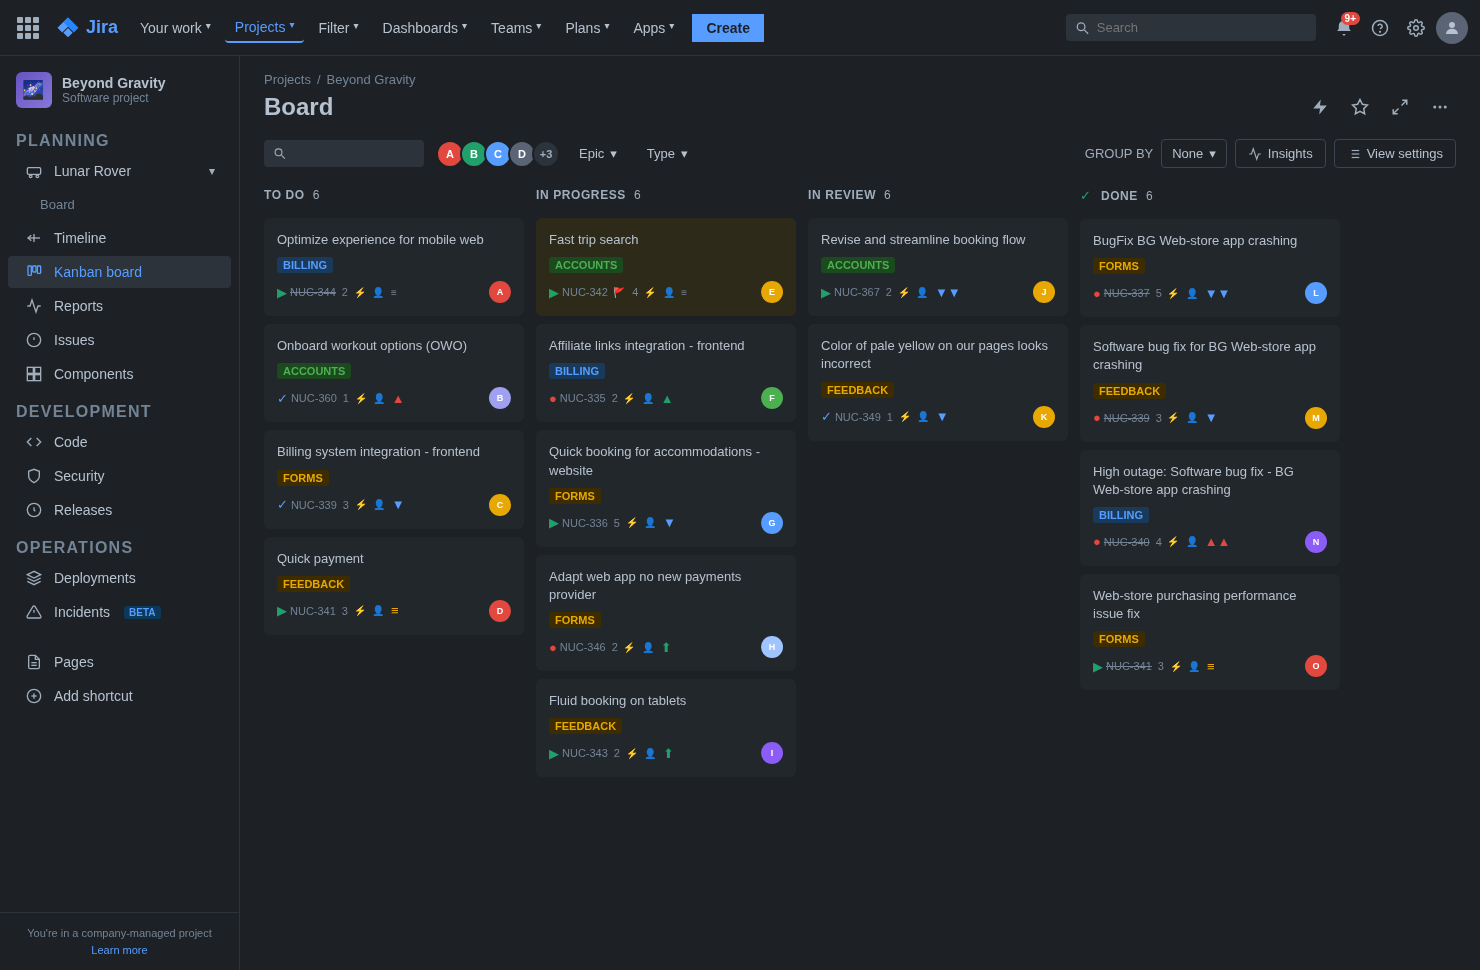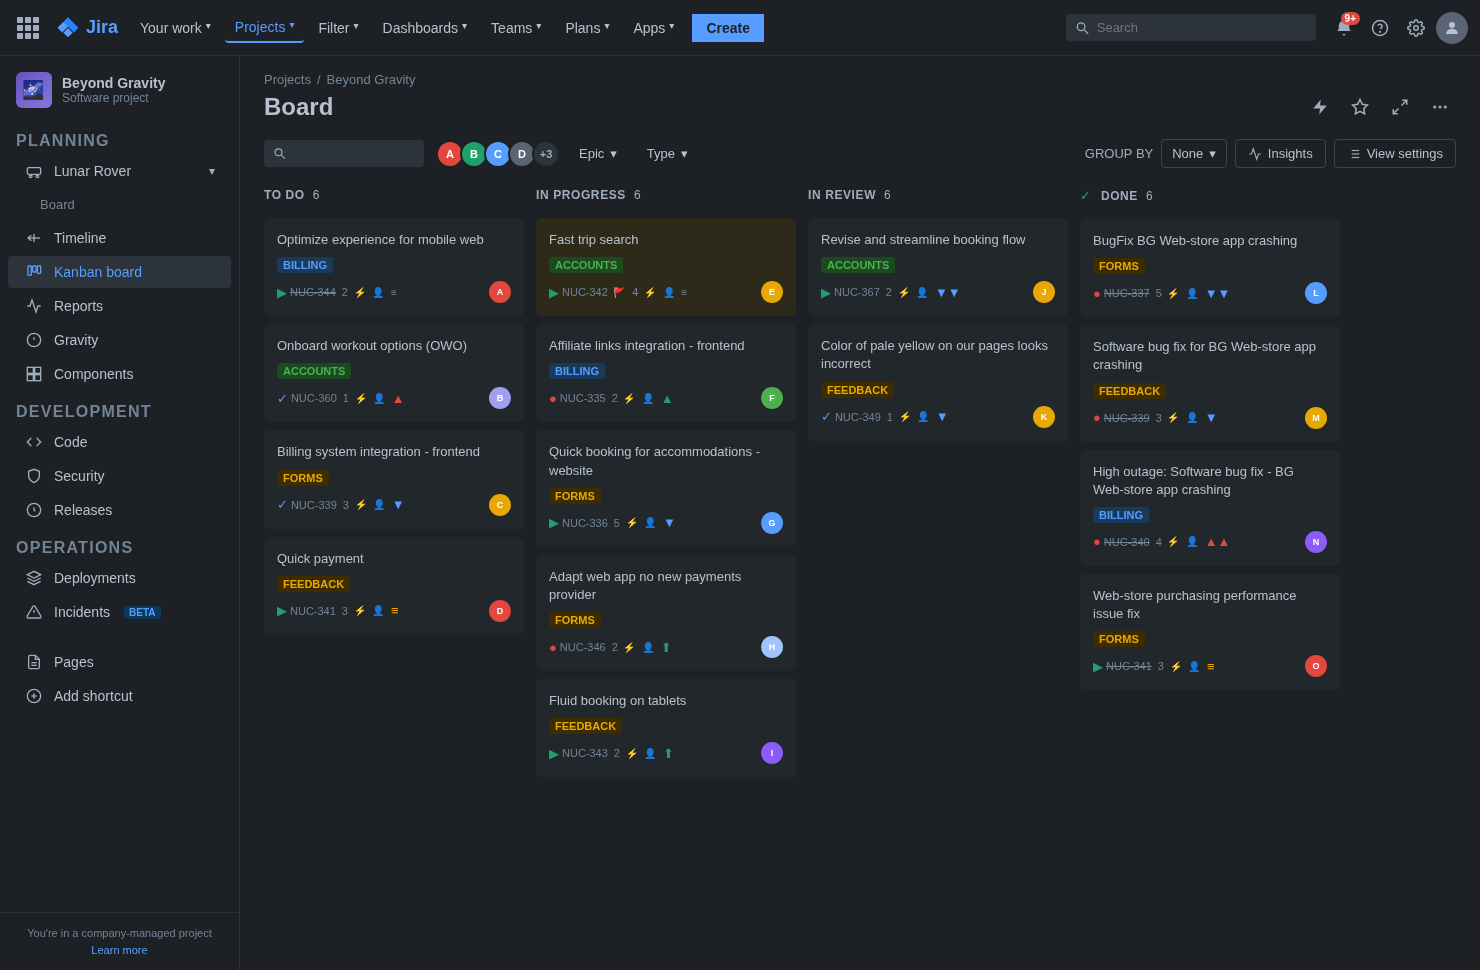--- a/index.html
+++ b/index.html
@@ -246,21 +246,21 @@
       <span>Reports</span>
     </div>
     <div class="sidebar-item">
       <div class="sidebar-item-icon">
         <svg width="16" height="16" viewBox="0 0 24 24" fill="none" stroke="#9fadbc" stroke-width="2">
             <circle cx="12" cy="12" r="10"></circle>
             <line x1="12" y1="8" x2="12" y2="12"></line>
             <line x1="12" y1="16" x2="12.01" y2="16"></line>
           </svg>
       </div>
-      <span>Gravity</span>
+      <span>Issues</span>
     </div>
     <div class="sidebar-item">
       <div class="sidebar-item-icon">
         <svg width="16" height="16" viewBox="0 0 24 24" fill="none" stroke="#9fadbc" stroke-width="2">
             <rect x="2" y="2" width="9" height="9"></rect>
             <rect x="13" y="2" width="9" height="9"></rect>
             <rect x="2" y="13" width="9" height="9"></rect>
             <rect x="13" y="13" width="9" height="9"></rect>
           </svg>
       </div>

